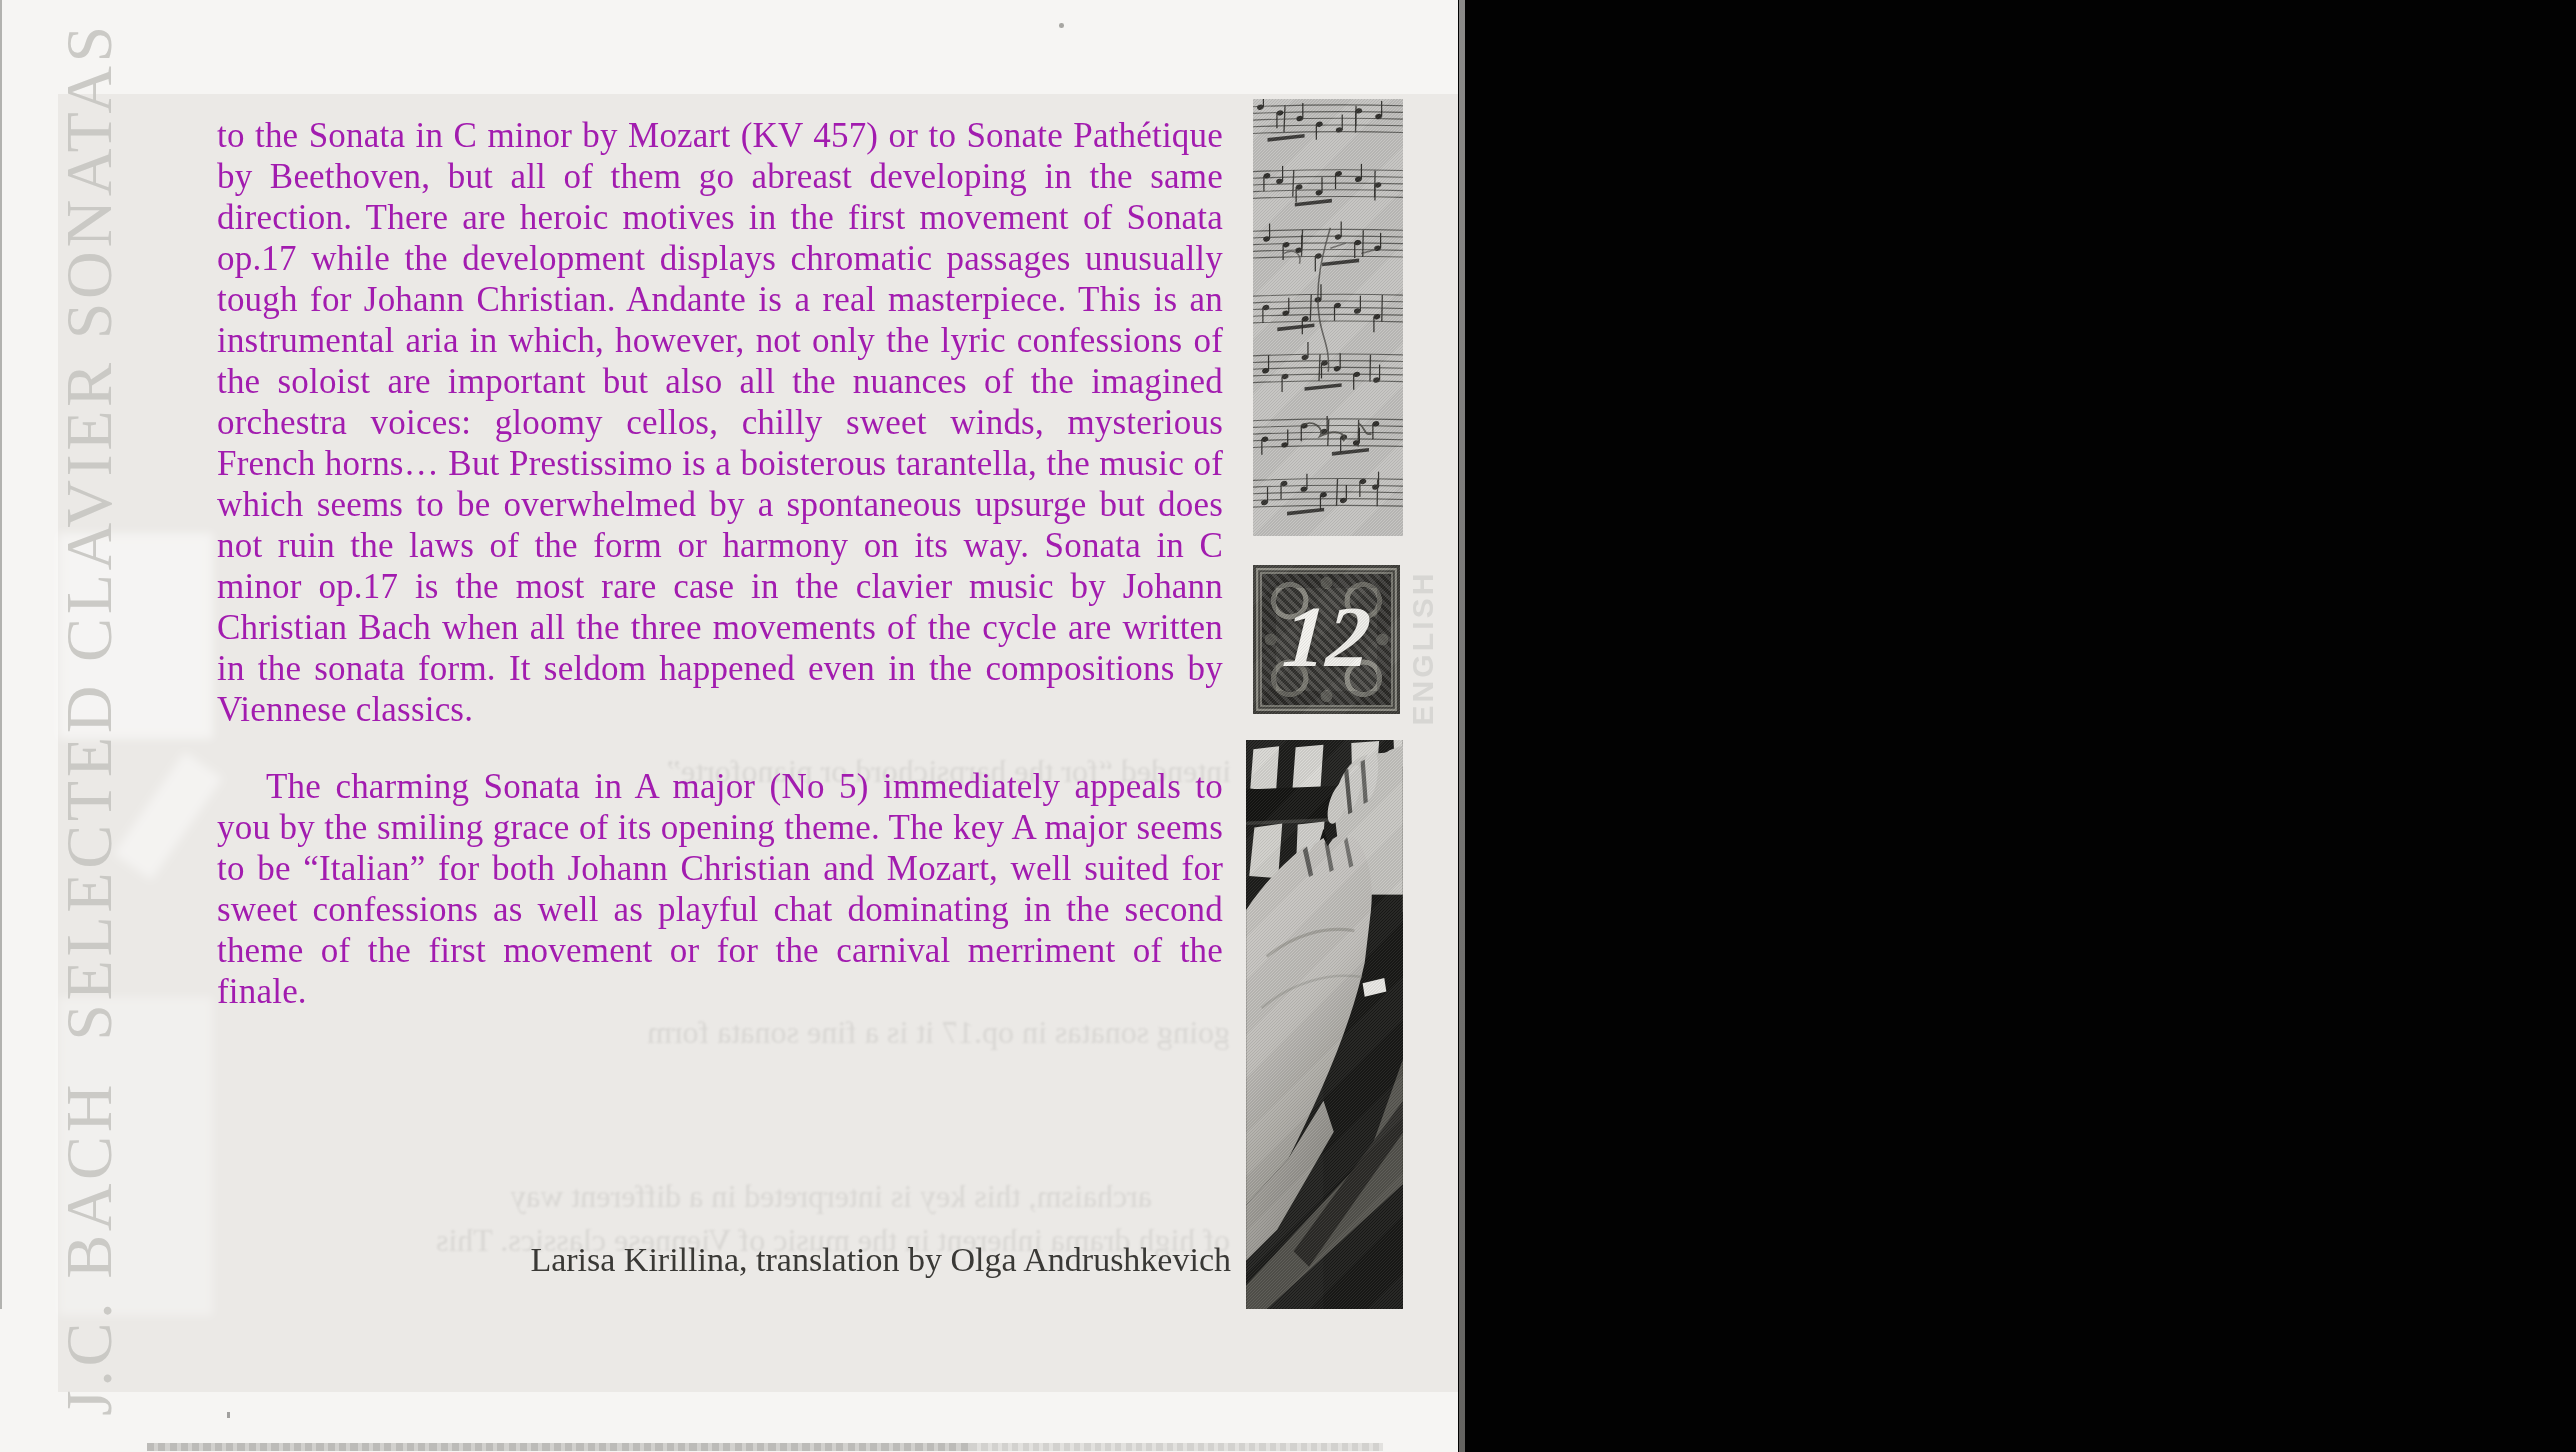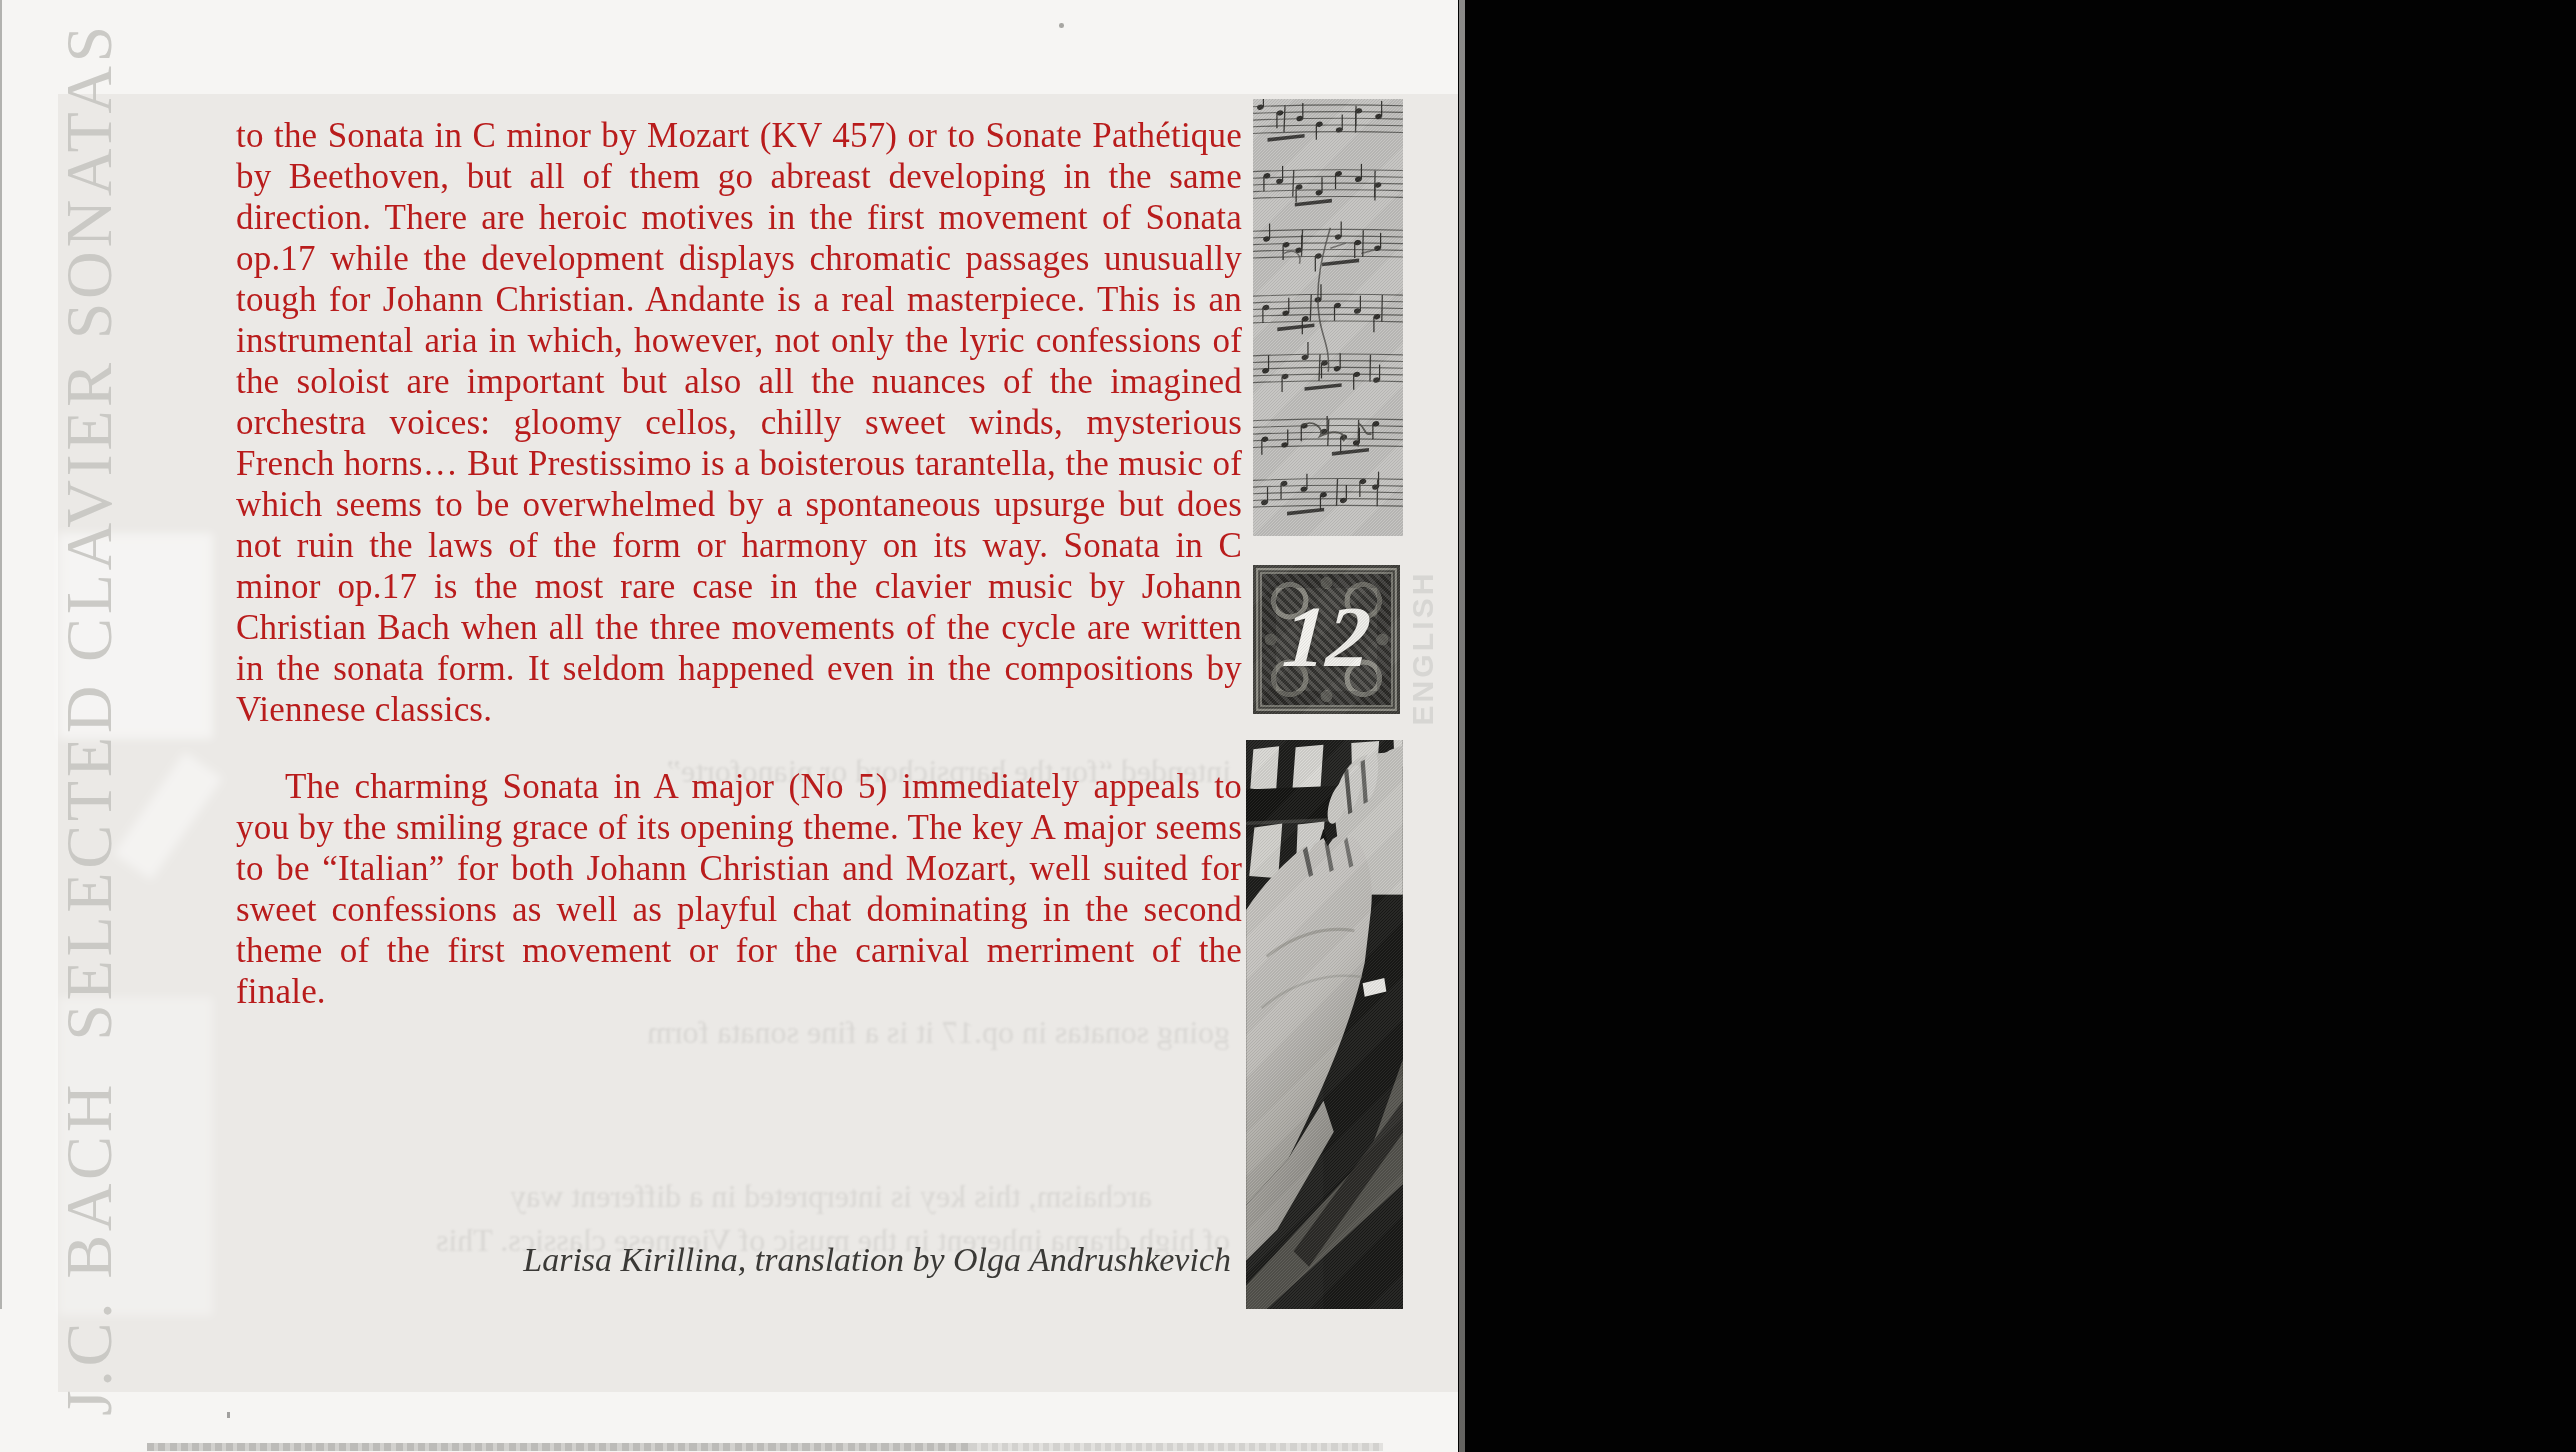--- a/index.html
+++ b/index.html
@@ -80,38 +80,37 @@
     line-height: 80px;
     letter-spacing: 3.6px;
     color: #c8c7c3;
     white-space: pre;
     opacity: .92;
   }
 
   
   .body-text {
     position: absolute;
-    left: 236px; top: 115px;
+    left: 217px; top: 115px;
     width: 1006px;
     font-family: "Liberation Serif", serif;
     font-size: 35px;
     line-height: 41px;
     letter-spacing: 0.2px;
-    color: #b91c1c;
+    color: #a21caf;
     text-align: justify;
   }
   .body-text p { margin: 0; }
   .body-text p.indented { text-indent: 49px; margin-top: 36px; }
   .body-text p.gap-before { margin-top: 14.4px; }
   .translator-credit {
     position: absolute;
     left: 225px; top: 1239px;
     width: 1006px;
     font-family: "Liberation Serif", serif;
-    font-style: italic;
     font-size: 34px;
     line-height: 41px;
     color: #3a3936;
     text-align: right;
   }
 
   
   .bleed {
     position: absolute;
     transform: scaleX(-1);

